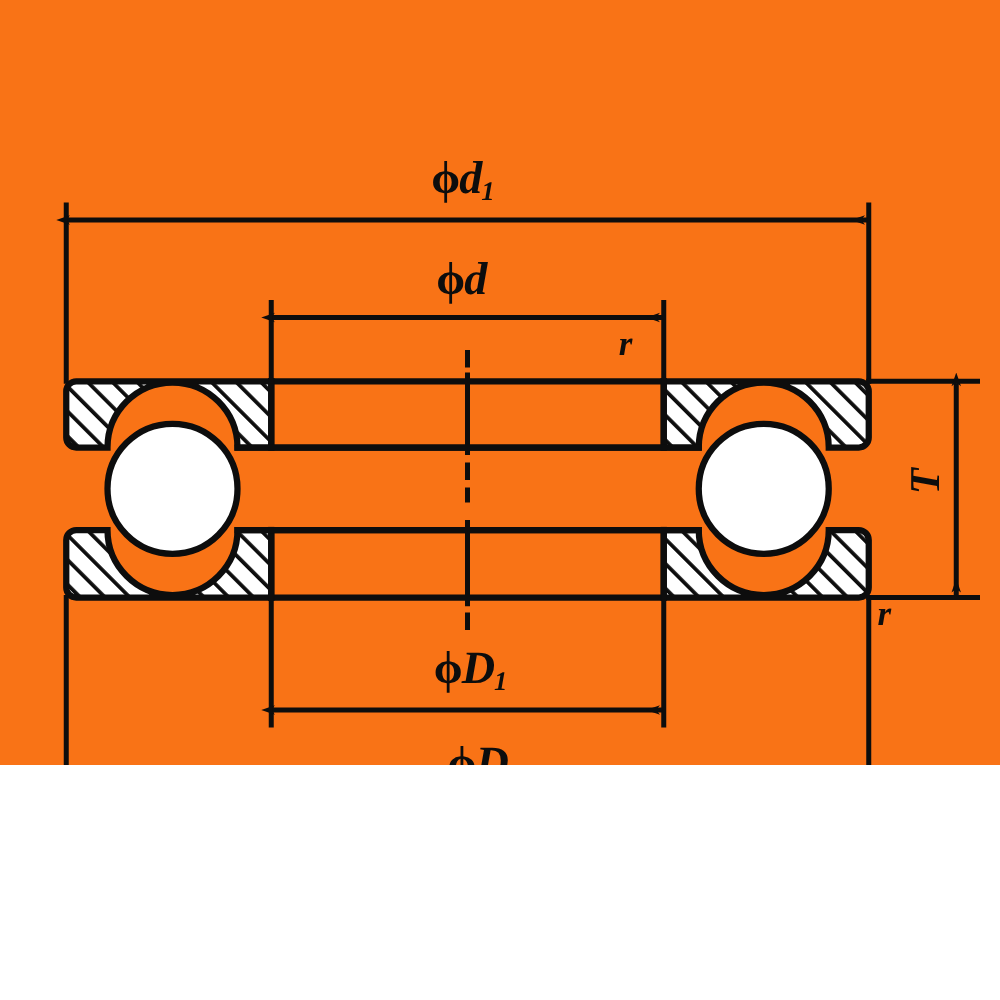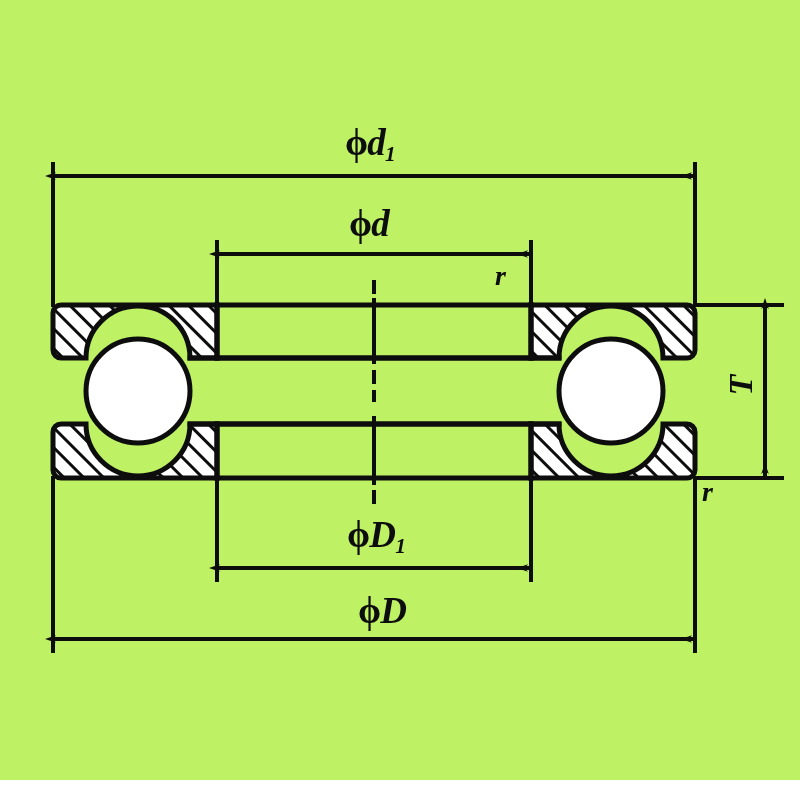--- a/index.html
+++ b/index.html
@@ -4,22 +4,22 @@
 <title>Thrust Ball Bearing Cross-Section Drawing</title>
 <style>
   html, body {
     margin: 0;
     padding: 0;
     background: #ffffff;
   }
   #stage {
     position: relative;
     width: 800px;
-    height: 780px;
-    background: #bef264;
+    height: 612px;
+    background: #f97316;
     overflow: hidden;
     font-family: "Liberation Serif", "DejaVu Serif", serif;
   }
   #drawing {
     position: absolute;
     left: 0;
     top: 0;
     width: 800px;
     height: 800px;
   }

